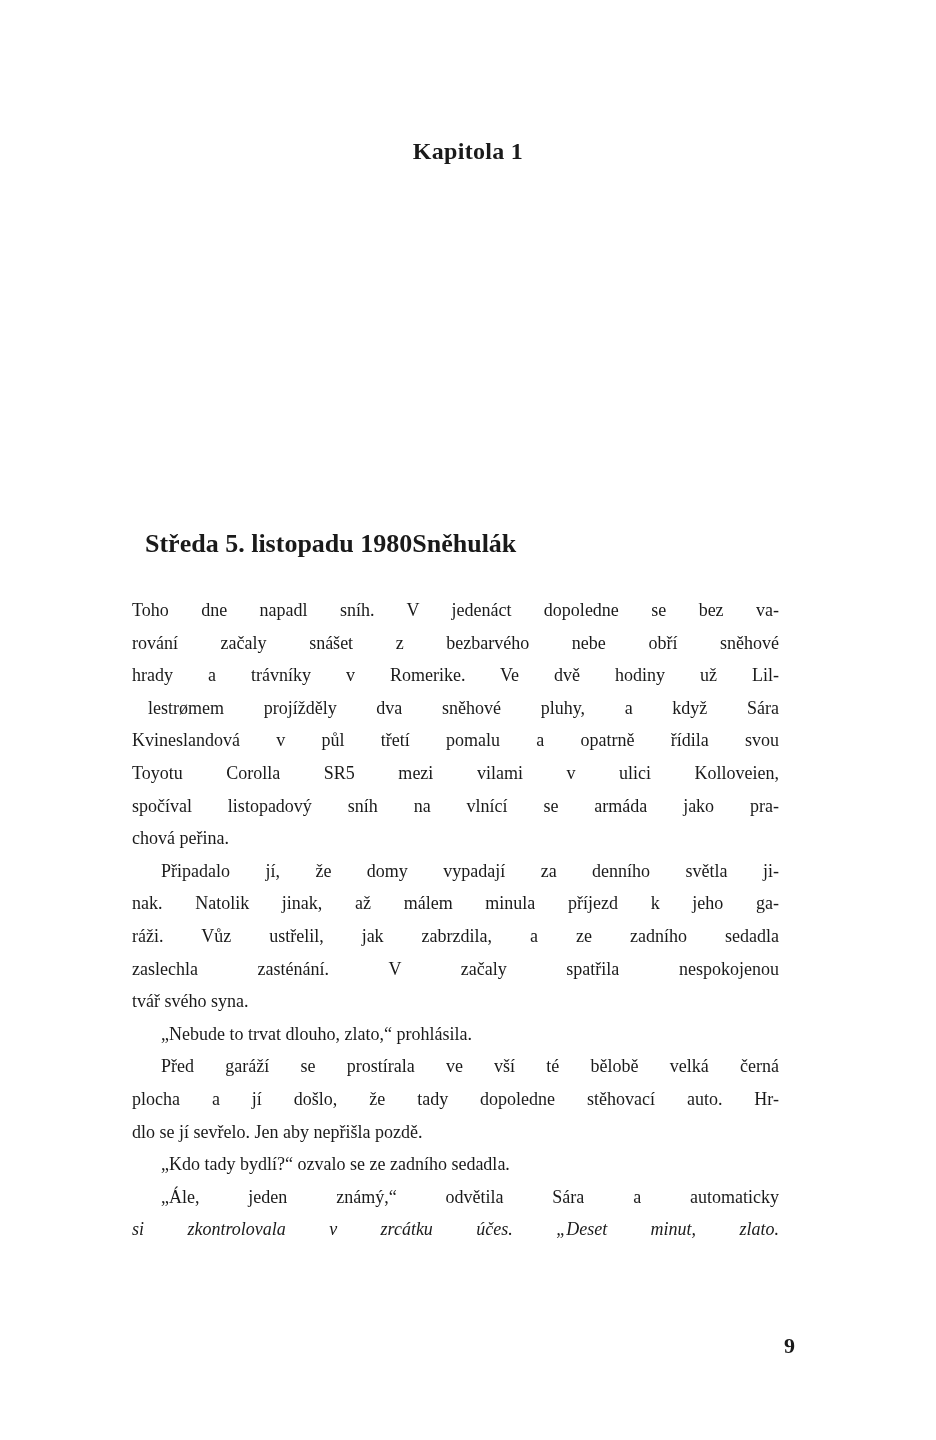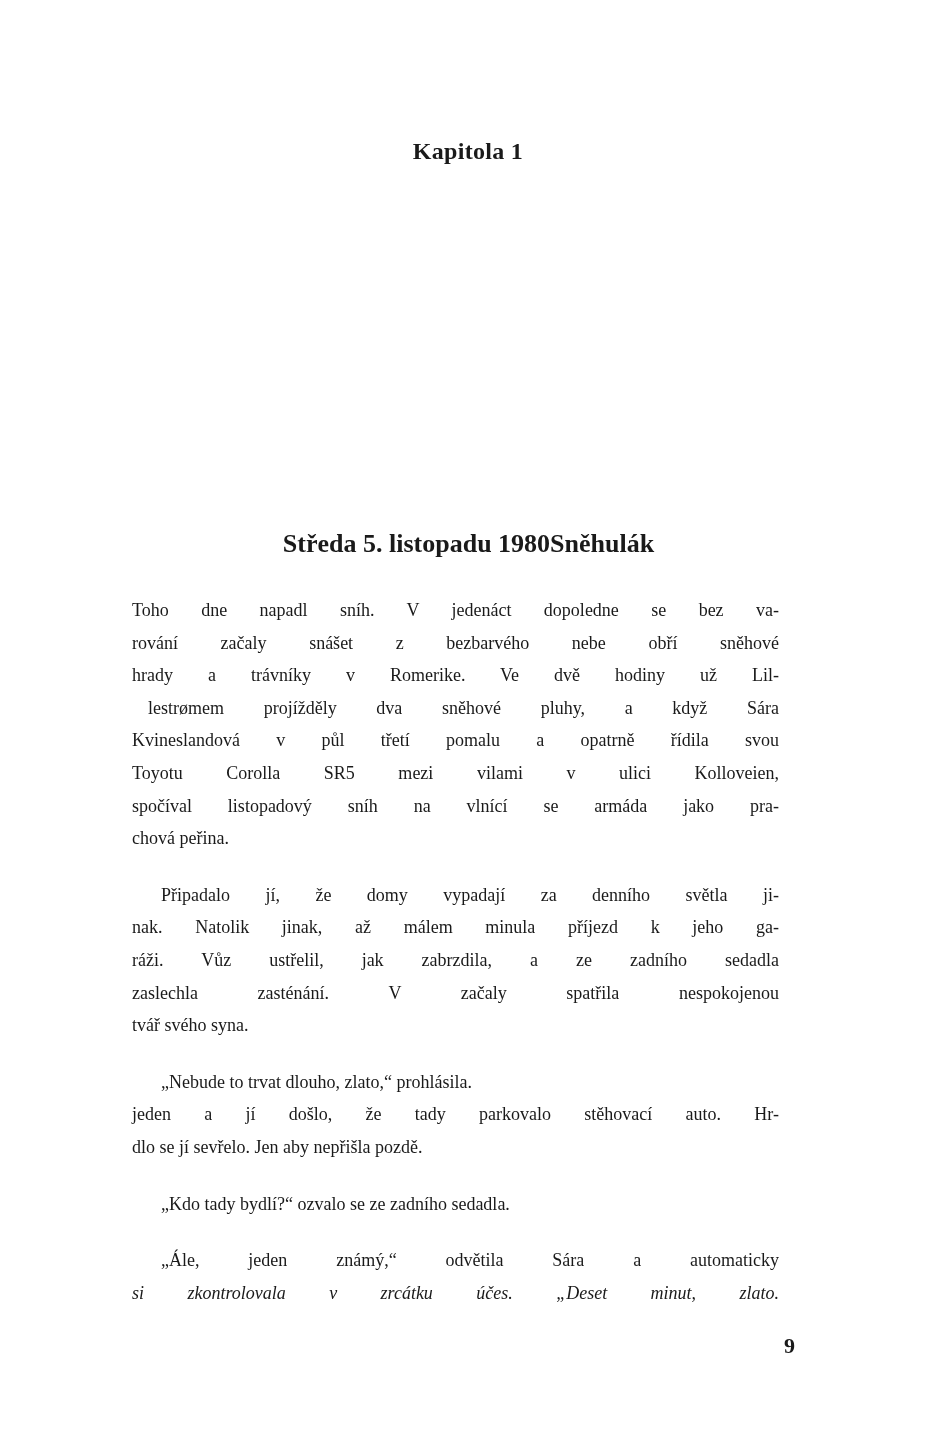--- a/index.html
+++ b/index.html
@@ -6,30 +6,30 @@
   body {
     width: 936px; height: 1440px; background: #ffffff; position: relative; overflow: hidden;
     font-family: "Liberation Serif", "DejaVu Serif", serif; color: #1a1a1a;
   }
   .chapter-title {
     position: absolute; top: 138px; left: 0; width: 936px; text-align: center;
     font-weight: bold; font-size: 24px; letter-spacing: 0.3px;
   }
   .section-head {
     position: absolute; top: 529px; left: 145px; width: 647px;
-    display: flex; justify-content: center;
+    display: flex; justify-content: flex-start;
     font-weight: bold; font-size: 26px;
   }
   .body-text {
     position: absolute; top: 594px; left: 132px; width: 647px;
     font-size: 18px; line-height: 32.6px;
   }
   .line { display: block; text-align: justify; text-align-last: justify; white-space: nowrap; height: 32.6px; }
   .line.last { text-align-last: left; }
-  .line.indent { padding-left: 29px; margin-top: 24px; }
+  .line.indent { padding-left: 29px; }
   .page-number {
     position: absolute; top: 1333px; left: 775px; width: 20px; text-align: right;
     font-weight: bold; font-size: 22px;
   }
 </style>
 </head>
 <body>
 
 <div>
   <div class="chapter-title">Kapitola 1</div>
@@ -47,21 +47,22 @@
       <span class="line" style="word-spacing: 0px;">Kvineslandová v půl třetí pomalu a opatrně řídila svou</span>
       <span class="line" style="word-spacing: 0px;">Toyotu Corolla SR5 mezi vilami v ulici Kolloveien,</span>
       <span class="line" style="word-spacing: 0px;">spočíval listopadový sníh na vlnící se armáda jako pra-</span>
       <span class="line last">chová peřina.</span>
       <span class="line indent" style="word-spacing: 0px;">Připadalo jí, že domy vypadají za denního světla ji-</span>
       <span class="line" style="word-spacing: 0px;">nak. Natolik jinak, až málem minula příjezd k jeho ga-</span>
       <span class="line" style="word-spacing: 0px;">ráži. Vůz ustřelil, jak zabrzdila, a ze zadního sedadla</span>
       <span class="line" style="word-spacing: 0px;">zaslechla zasténání. V začaly spatřila nespokojenou</span>
       <span class="line last">tvář svého syna.</span>
       <span class="line indent last">„Nebude to trvat dlouho, zlato,“ prohlásila.</span>
-      <span class="line" style="word-spacing: 0px;">jeden a jí došlo, že tady parkovalo stěhovací auto. Hr-</span>
+      <span class="line indent" style="word-spacing: 0px;">Před garáží se prostírala ve vší té bělobě velká černá</span>
+      <span class="line" style="word-spacing: 0px;">plocha a jí došlo, že tady dopoledne stěhovací auto. Hr-</span>
       <span class="line last">dlo se jí sevřelo. Jen aby nepřišla pozdě.</span>
       <span class="line indent last">„Kdo tady bydlí?“ ozvalo se ze zadního sedadla.</span>
       <span class="line indent" style="word-spacing: 0px;">„Ále, jeden známý,“ odvětila Sára a automaticky</span>
       <span class="line" style="word-spacing: 0px; font-style: italic;">si zkontrolovala v zrcátku účes. „Deset minut, zlato.</span>
     </div>
 
   <div class="page-number">9</div>
 </div>
 
 </body></html>

